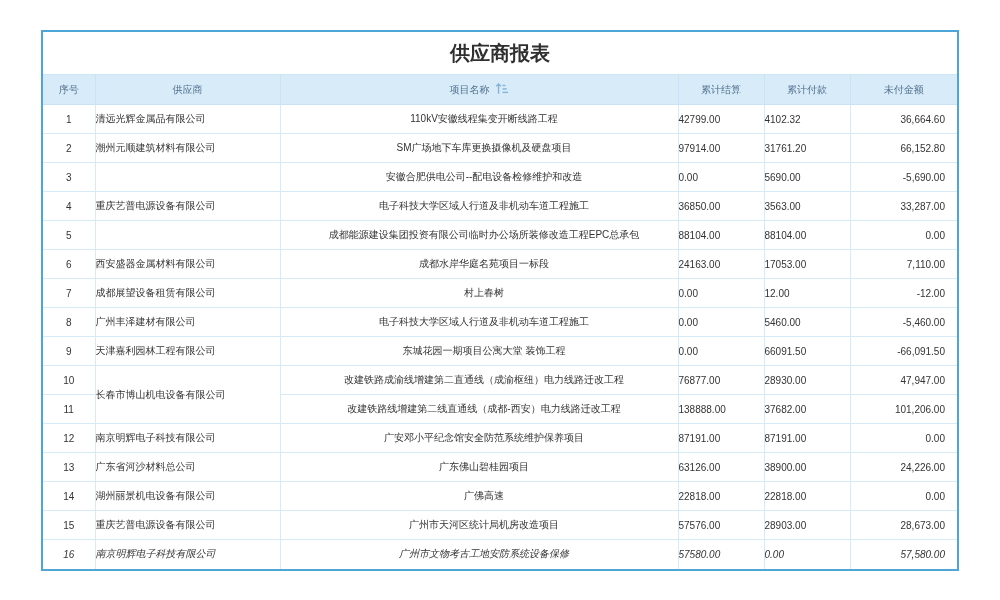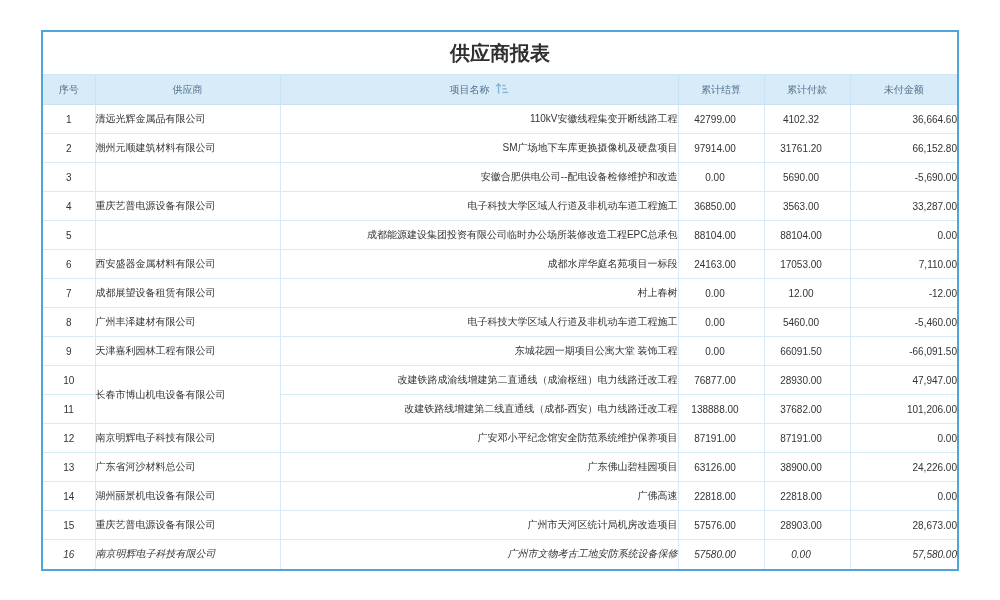--- a/index.html
+++ b/index.html
@@ -44,23 +44,23 @@
     vertical-align: middle;
     color: #333333;
     background: #ffffff;
   }
   table.report-table tr > :first-child { border-left: none; }
   table.report-table tr > :last-child  { border-right: none; }
   table.report-table tbody tr:last-child td { border-bottom: none; font-style: italic; }
 
   td.col-no   { text-align: center; }
   td.col-supplier { text-align: left; color: #3e9dde; white-space: nowrap; overflow: hidden; }
-  td.col-project  { text-align: right; padding-left: 10px; color: #3e9dde; white-space: nowrap; overflow: hidden; }
-  td.col-settled, td.col-paid { text-align: center; padding-right: 12px; color: #3e9dde; margin-left: 16px; }
-  td.col-unpaid { text-align: right; color: #333333; }
+  td.col-project  { text-align: center; padding-left: 10px; color: #3e9dde; white-space: nowrap; overflow: hidden; }
+  td.col-settled, td.col-paid { text-align: left; padding-right: 12px; color: #3e9dde; margin-left: 16px; }
+  td.col-unpaid { text-align: right; padding-right: 12px; color: #333333; }
 
   .sort-icon {
     display: inline-block;
     vertical-align: -2px;
     margin-left: 5px;
   }
 </style>
 </head>
 <body>
 

